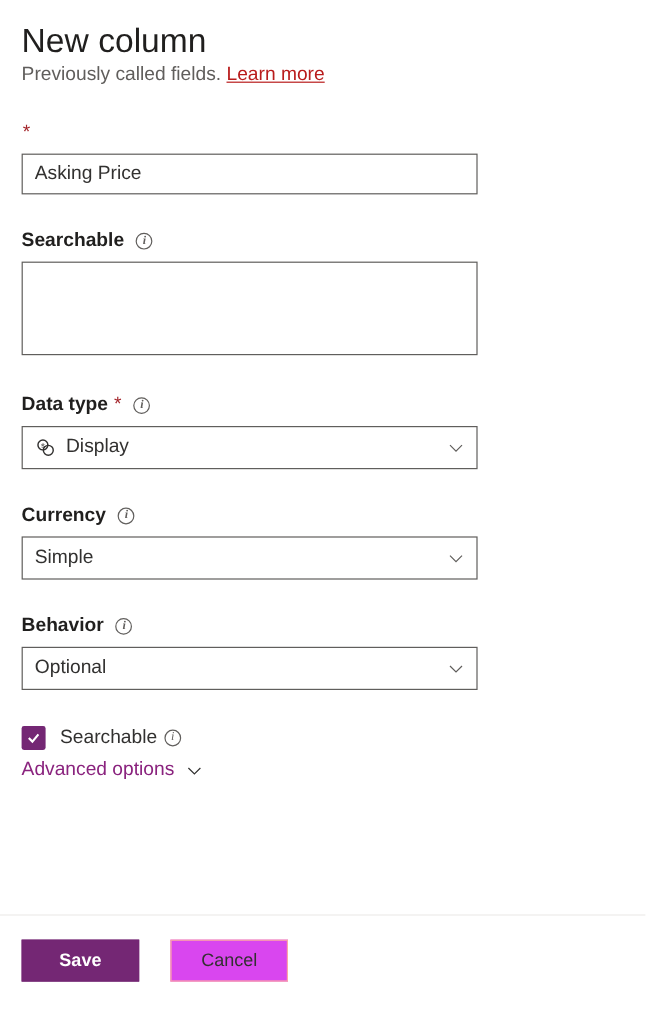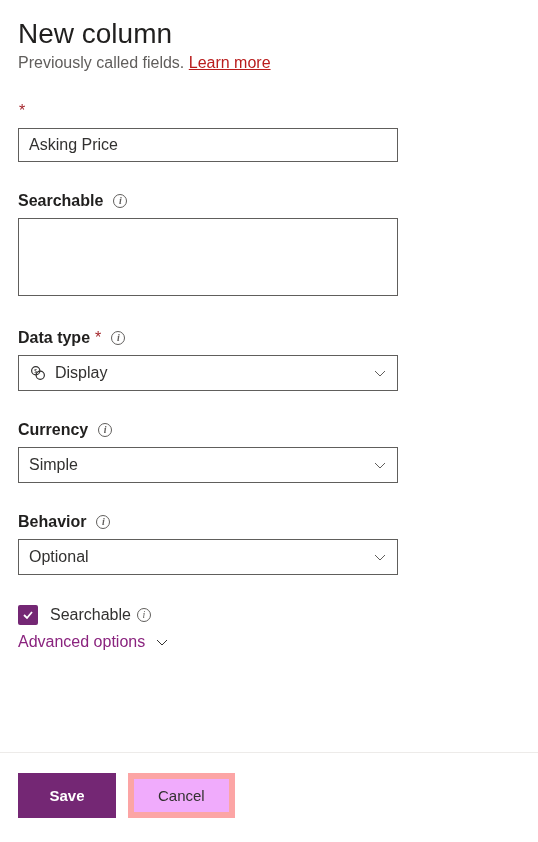--- a/index.html
+++ b/index.html
@@ -132,40 +132,40 @@
     margin-bottom: 10px;
   }
   .footer {
     position: absolute;
     bottom: 0;
     left: 0;
     right: 0;
     border-top: 1px solid #edebe9;
     padding: 20px 18px 24px 18px;
     display: flex;
-    gap: 12px;
+    gap: 26px;
     background: #ffffff;
   }
   button {
     font-family: inherit;
     font-size: 15px;
     padding: 8px 24px;
     cursor: pointer;
     min-width: 98px;
   }
   .btn-primary {
     background: #742774;
     color: #ffffff;
     border: 1px solid #742774;
     font-weight: 600;
   }
   .btn-secondary {
-    background: #f0abfc;
-    color: #323130;
-    border: 6px solid #fca5a5;
+    background: #d946ef;
+    color: #323130;
+    border: 1px solid #fca5a5;
   }
   .currency-icon svg { display:block; }
 </style>
 </head>
 <body>
 
 <div class="panel">
   <h1 class="title">New column</h1>
   <p class="subtitle">
     <span>Previously called fields. </span><a href="#">Learn more</a>

